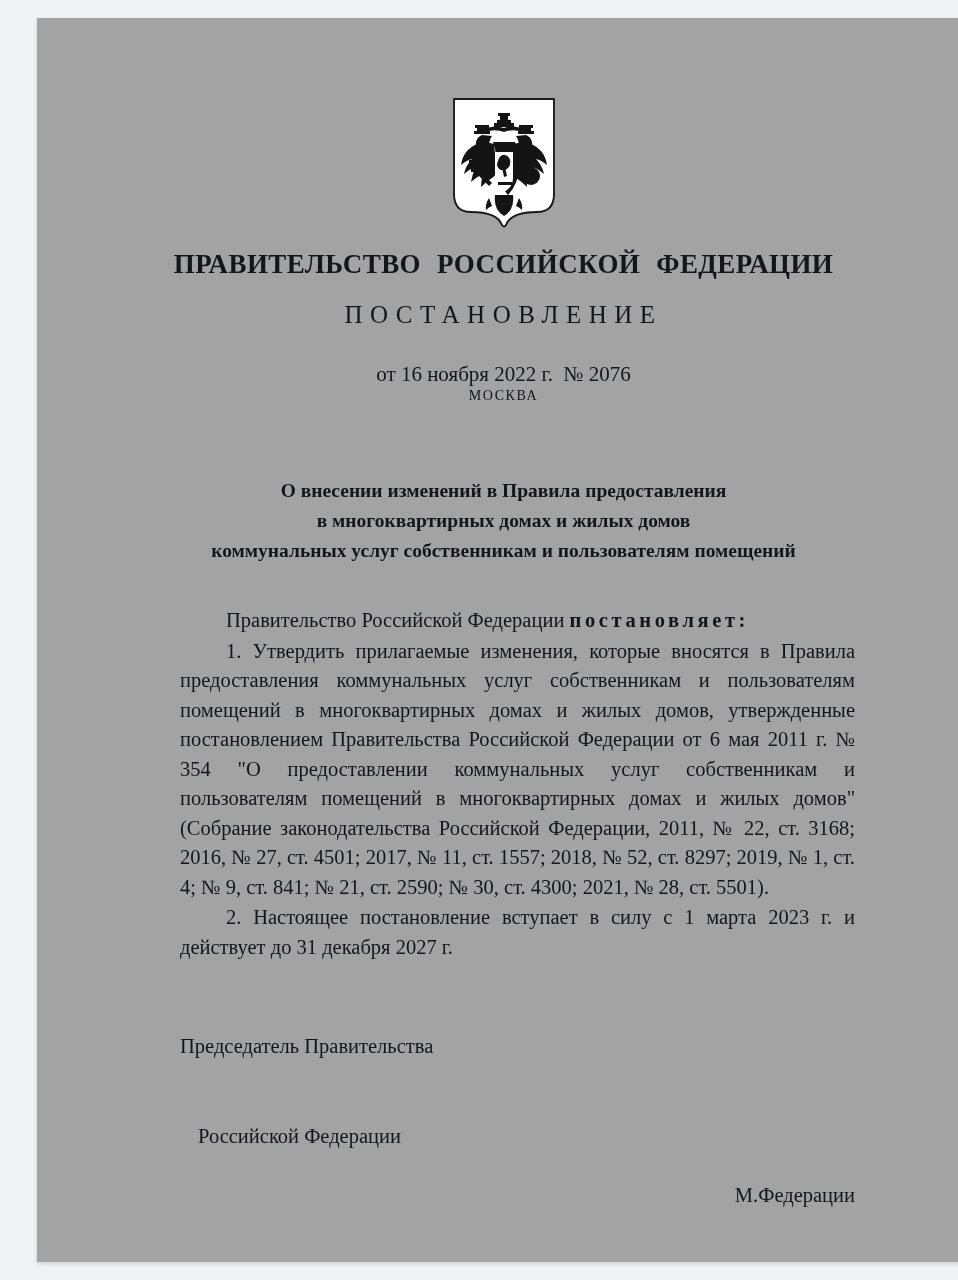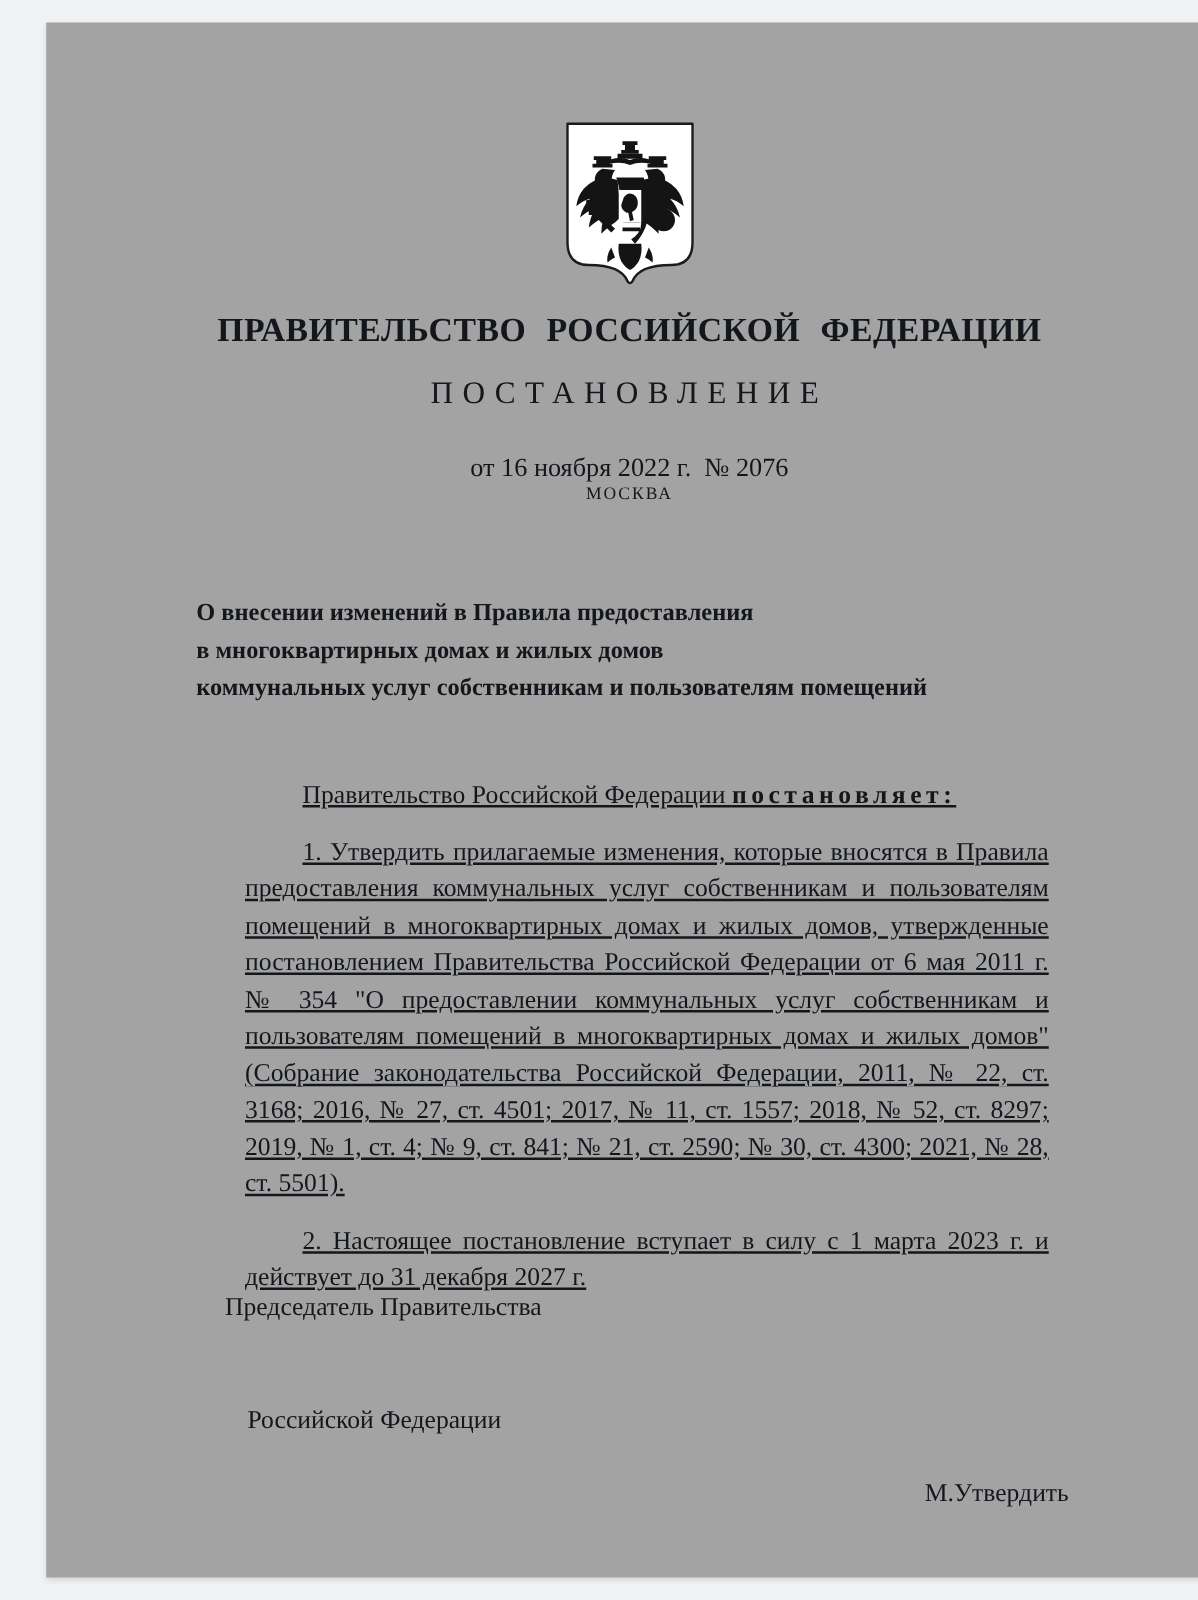--- a/index.html
+++ b/index.html
@@ -73,44 +73,44 @@
     letter-spacing: 1.6px;
     color: #13161b;
   }
 
   
   .doc-subject {
     position: absolute;
     left: 120px;
     right: 120px;
     top: 458px;
+    text-align: center;
     font-size: 19.5px;
     font-weight: bold;
     line-height: 1.55;
     color: #13161b;
   }
   .doc-subject div { white-space: nowrap; }
 
   
   .doc-body {
     position: absolute;
     left: 143px;
     width: 675px;
     top: 588px;
     font-size: 20.5px;
     line-height: 1.44;
     color: #13161b;
   }
   .para {
     text-align: justify;
     text-indent: 46px;
-    margin: 16px;
+    margin: 0;
     -webkit-hyphens: none;
     hyphens: none;
-    text-decoration: underline;
   }
   .para + .para { margin-top: 1px; }
   .para-just-last { text-align-last: left; }
   .spaced-bold {
     font-weight: bold;
     letter-spacing: 3.6px;
   }
 
   
   .signature {
@@ -200,17 +200,17 @@
     <p class="para">1. Утвердить прилагаемые изменения, которые вносятся в Правила предоставления коммунальных услуг собственникам и пользователям помещений в многоквартирных домах и жилых домов, утвержденные постановлением Правительства Российской Федерации от 6 мая 2011 г. № 354 "О предоставлении коммунальных услуг собственникам и пользователям помещений в многоквартирных домах и жилых домов" (Собрание законодательства Российской Федерации, 2011, № 22, ст. 3168; 2016, № 27, ст. 4501; 2017, № 11, ст. 1557; 2018, № 52, ст. 8297; 2019, № 1, ст. 4; № 9, ст. 841; № 21, ст. 2590; № 30, ст. 4300; 2021, № 28, ст. 5501).</p>
     <p class="para para-just-last">2. Настоящее постановление вступает в силу с 1 марта 2023 г. и действует до 31 декабря 2027 г.</p>
   </div>
 
   <div class="signature">
     <div class="sig-rows">
       <div class="sig-title-block">
         <div>Председатель Правительства</div>
         <div class="sig-line-2">Российской Федерации</div>
       </div>
-      <div class="sig-name">М.Утвердить</div>
+      <div class="sig-name">М.Федерации</div>
     </div>
   </div>
 
 </div>
 
 </body></html>

